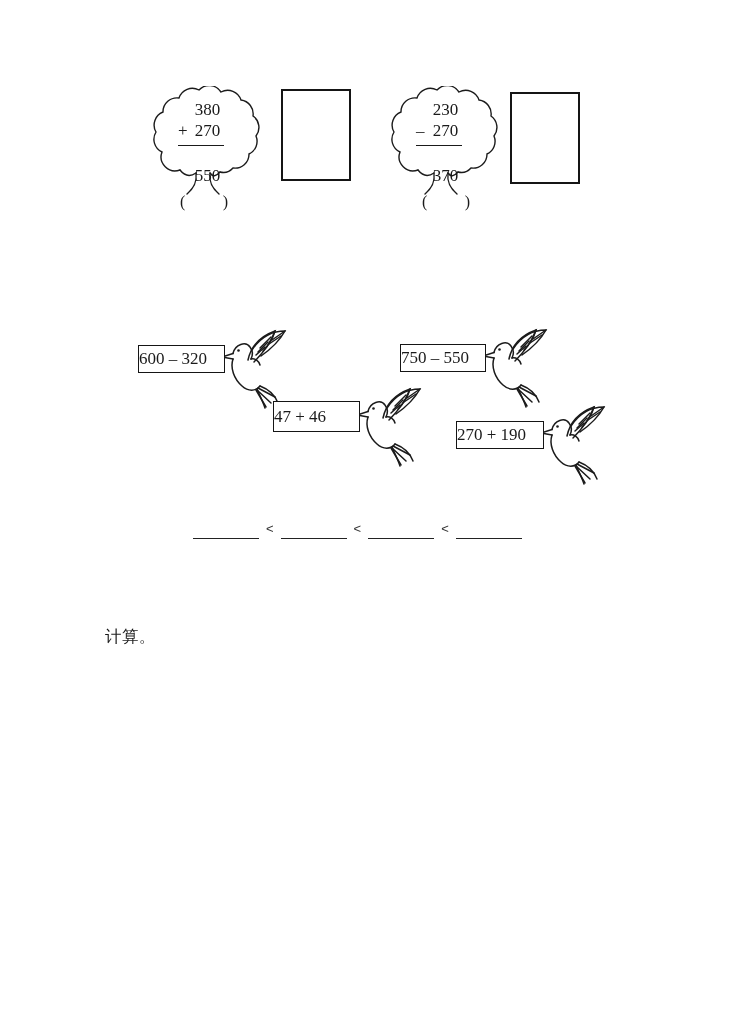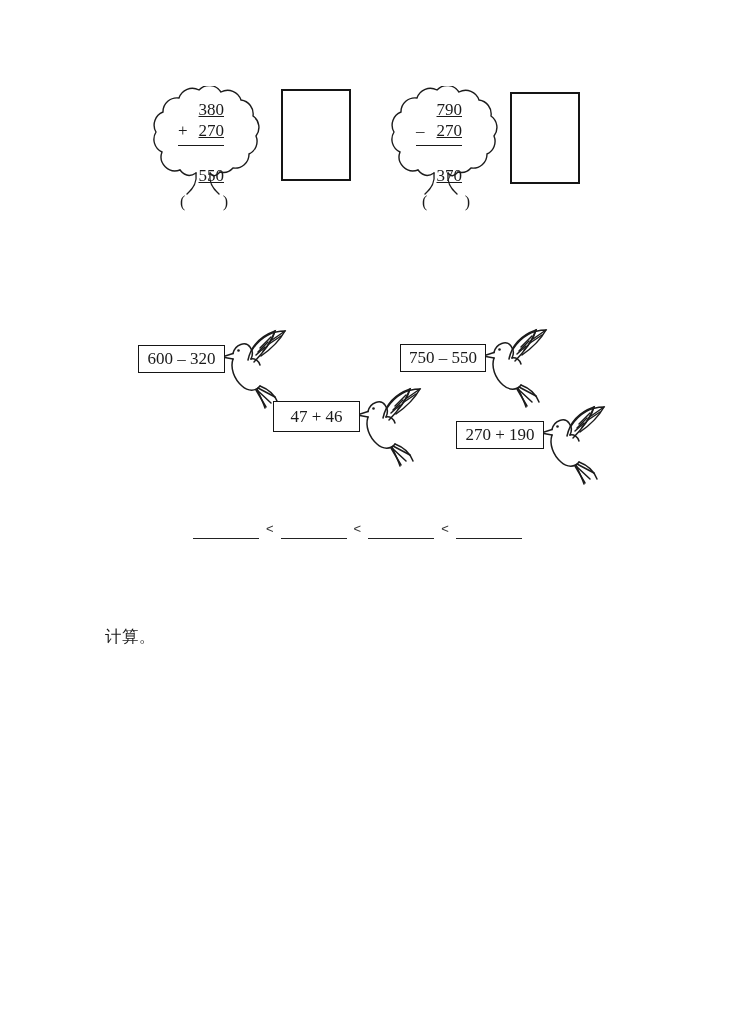--- a/index.html
+++ b/index.html
@@ -16,38 +16,38 @@
 
   
   .tree{position:absolute;width:115px;height:130px;}
   .tree svg.tree-shape{position:absolute;left:0;top:0;}
   .sum{
     position:absolute;left:28px;top:13px;width:46px;
     font-size:17px;line-height:21px;
   }
   .sum .row{display:flex;height:21px;}
   .sum .row .op{width:13px;text-align:left;}
-  .sum .row .num{flex:1;text-align:right;text-decoration:underline;}
+  .sum .row .num{flex:1;text-align:center;}
   .sum .row.underlined{border-bottom:1.5px solid #1a1a1a;padding-bottom:2px;height:23px;}
   .sum .row.result{margin-top:19px;}
   .parens{
     position:absolute;top:106px;width:48px;
     display:flex;justify-content:space-between;
     font-size:16px;line-height:20px;
   }
   .answer-square{position:absolute;border:2px solid #151515;background:#fff;}
 
   
   .heading{position:absolute;font-size:16px;letter-spacing:0.4px;white-space:nowrap;}
   .heading.h6{font-size:16.5px;}
 
   
   .expr-box{
     position:absolute;border:1.5px solid #151515;background:#fff;
-    display:flex;align-items:center;justify-content:center;
+    display:flex;align-items:center;
     font-size:17px;white-space:nowrap;z-index:2;
   }
   .dove{position:absolute;z-index:1;}
 
   
   .compare-row{position:absolute;display:flex;align-items:flex-end;}
   .compare-row .blank{
     width:66px;height:16px;border-bottom:1.5px solid #222;display:inline-block;
   }
   .compare-row .lt{
@@ -119,21 +119,21 @@
   </div>
   <div class="answer-square" style="left:281px;top:89px;width:66px;height:88px"></div>
 
   <div class="tree" style="left:388px;top:86px">
     <svg class="tree-shape" width="115" height="112" viewBox="0 0 115 112">
         <use href="#tree-sym"></use>
       </svg>
     <div class="sum">
       <div class="row">
         <span class="op"></span>
-        <span class="num">790</span>
+        <span class="num">230</span>
       </div>
       <div class="row underlined">
         <span class="op">–</span>
         <span class="num">270</span>
       </div>
       <div class="row result">
         <span class="op"></span>
         <span class="num">370</span>
       </div>
     </div>

